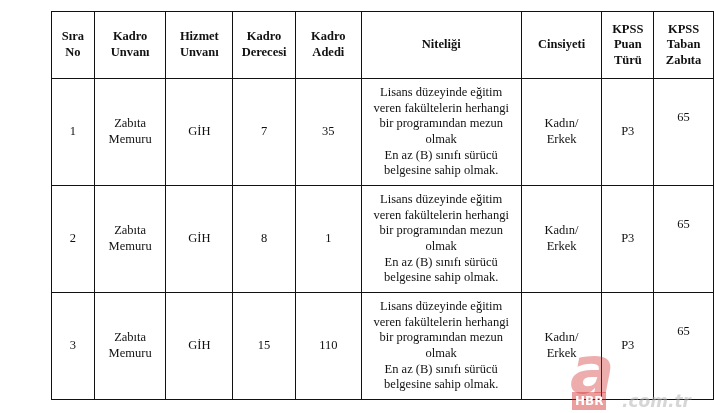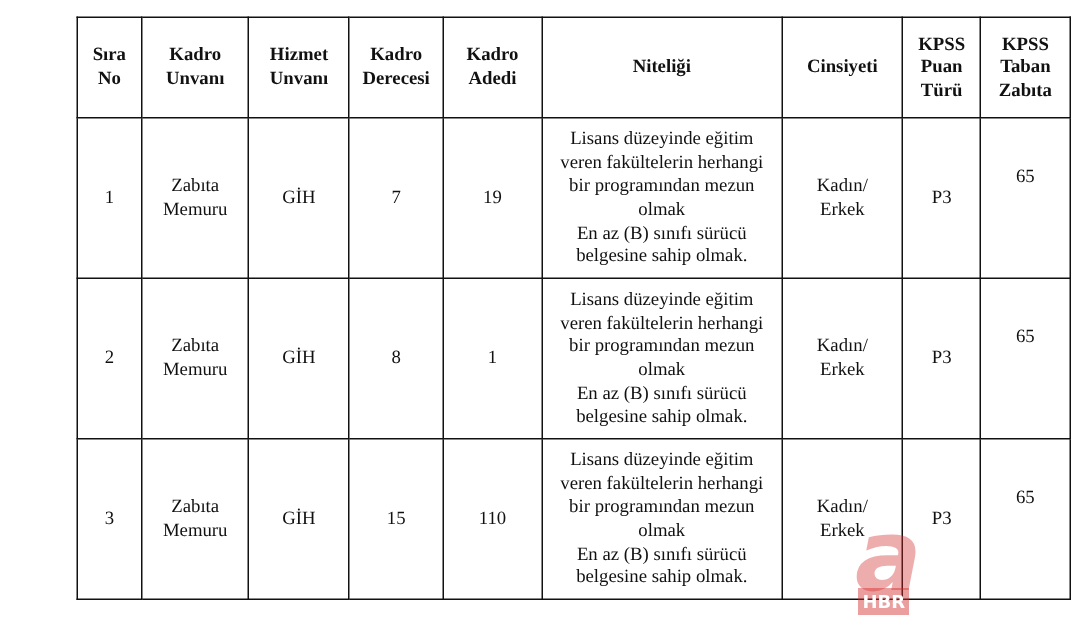--- a/index.html
+++ b/index.html
@@ -48,21 +48,21 @@
       <th><span>KPSS</span><br><span>Puan</span><br><span>Türü</span></th>
       <th><span>KPSS</span><br><span>Taban</span><br><span>Zabıta</span></th>
     </tr>
   </thead>
   <tbody>
     <tr>
       <td>1</td>
       <td><span>Zabıta</span><br><span>Memuru</span></td>
       <td>GİH</td>
       <td>7</td>
-      <td>19</td>
+      <td>35</td>
       <td class="nitelik">
         <span>Lisans düzeyinde eğitim</span>
           <span>veren fakültelerin herhangi</span>
           <span>bir programından mezun</span>
         <span>olmak</span>
           <span>En az (B) sınıfı sürücü</span>
           <span>belgesine sahip olmak.</span>
       </td>
       <td><span>Kadın/</span><br><span>Erkek</span></td>
       <td>P3</td>
@@ -103,13 +103,14 @@
       <td><span>Kadın/</span><br><span>Erkek</span></td>
       <td>P3</td>
       <td class="puan"><span>65</span></td>
     </tr>
   </tbody>
 </table>
 
 <div class="watermark">
   <span class="wm-a">a</span>
   <span class="wm-hbr">HBR</span>
+  <span class="wm-com">.com.tr</span>
 </div>
 
 </body></html>

